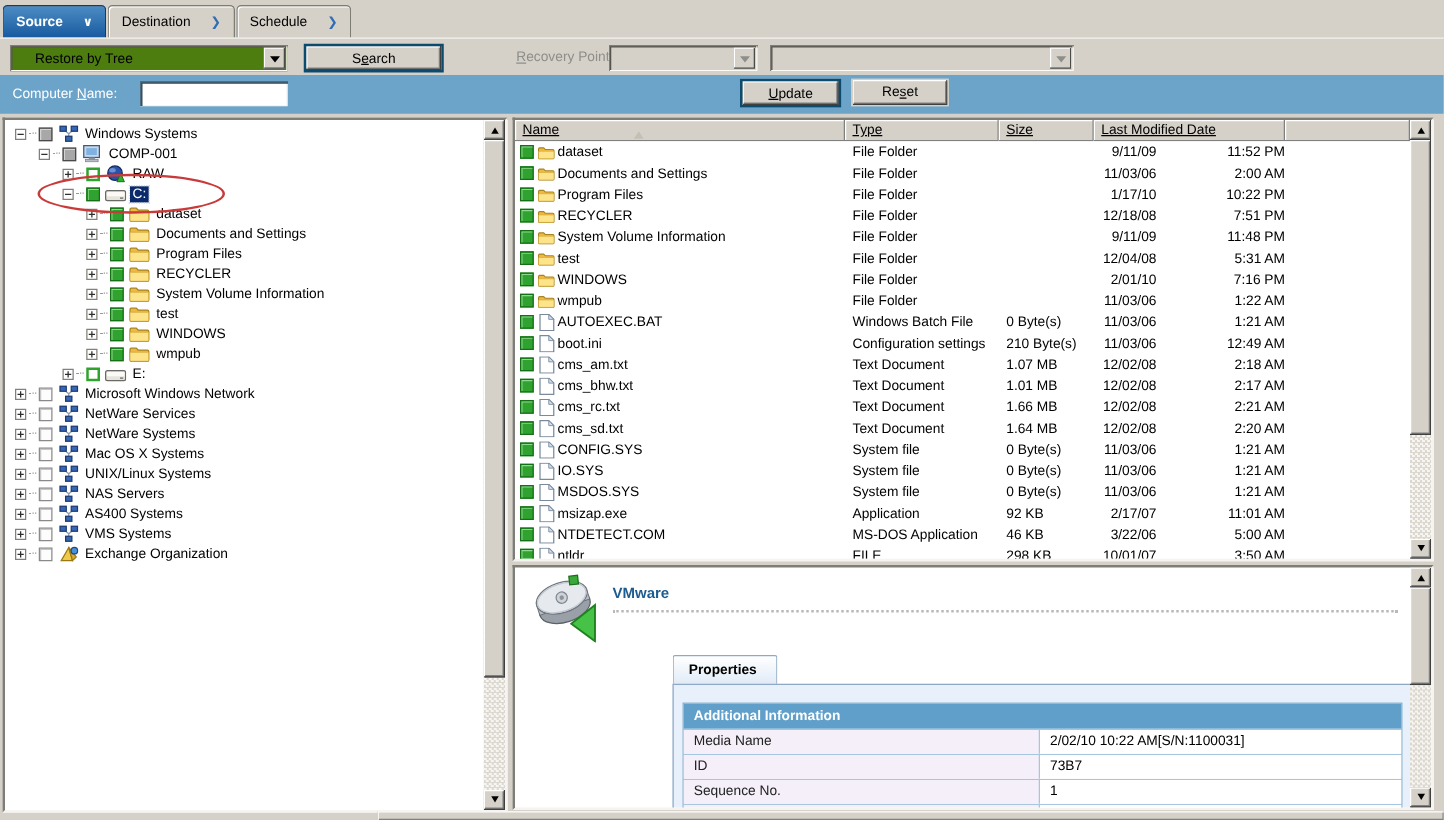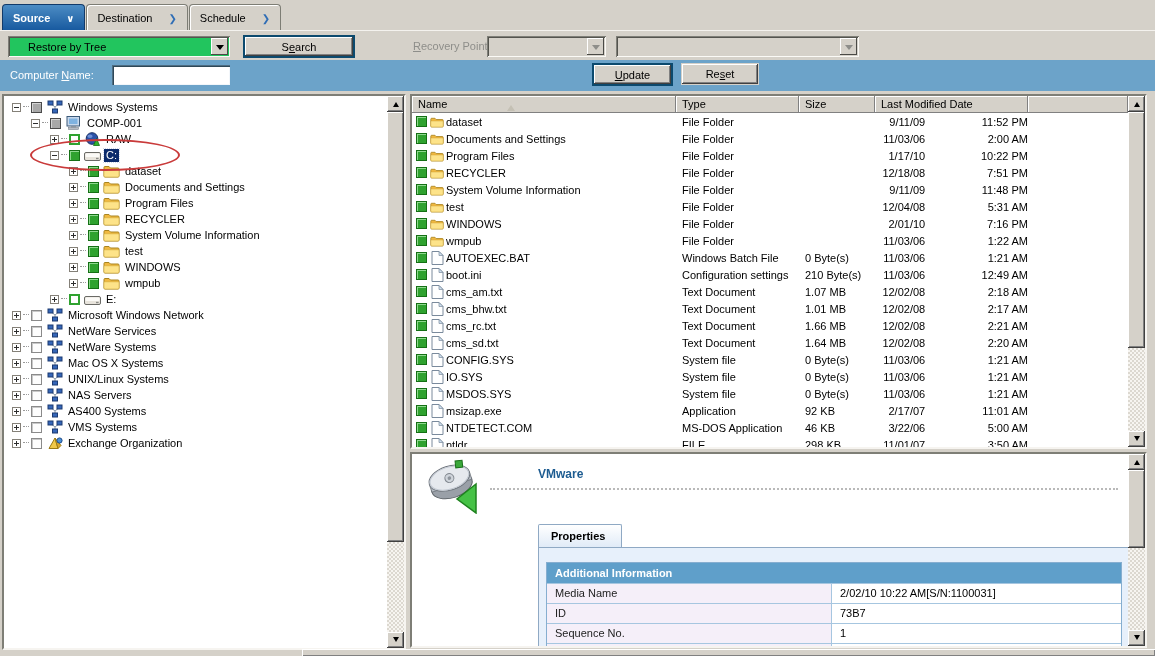--- a/index.html
+++ b/index.html
@@ -12,21 +12,21 @@
   #tabbar{position:absolute;left:0;top:0;width:100%;height:30px;padding:4px 0 0 2px;box-sizing:border-box;}
   .tab{display:inline-flex;align-items:center;height:26px;padding:0 10px;margin-right:1px;
     background:#d5d1c9;border:1px solid #7d7d74;border-bottom:none;border-radius:4px 4px 0 0;
     box-shadow:inset 1px 1px 0 #fff;vertical-align:bottom;cursor:pointer;}
   .tab .glyph{margin-left:16px;font-size:10px;font-weight:bold;color:#2f6db5;}
   .tab.active{background:linear-gradient(#4c8cc4,#16589e);border-color:#123a6a;box-shadow:none;color:#fff;font-weight:bold;}
   .tab.active .glyph{color:#fff;}
   
   #row1{position:absolute;left:0;top:30px;width:100%;height:30px;background:#d5d1c9;border-top:1px solid #f4f2ee;}
   #row2{position:absolute;left:0;top:60px;width:100%;height:31px;background:#6ca3c9;}
-  .combo{position:absolute;background:#22c55e;box-sizing:border-box;display:flex;align-items:center;
+  .combo{position:absolute;background:#4d7c0f;box-sizing:border-box;display:flex;align-items:center;
     box-shadow:inset 1px 1px 0 #7f7f78, inset -1px -1px 0 #fbfaf6, inset 2px 2px 0 #54544e;}
   .combo.disabled{background:#d5d1c9;}
   .ddbtn{position:absolute;right:2px;top:2px;bottom:2px;width:17px;background:#d5d1c9;
     box-shadow:inset -1px -1px 0 #4a4a46, inset 1px 1px 0 #fff;display:flex;align-items:center;justify-content:center;}
   .arr{width:0;height:0;border:4px solid transparent;border-top:5px solid #000;margin-top:5px;}
   .combo.disabled .arr{border-top-color:#8e8e8a;}
   .btn{position:absolute;background:#d5d1c9;border:1px solid #d5d1c9;box-sizing:border-box;cursor:pointer;
     font-family:"Liberation Sans","DejaVu Sans",sans-serif;font-size:11px;color:#000;
     box-shadow:inset -1px -1px 0 #404040, inset 1px 1px 0 #fff, inset -2px -2px 0 #808080;}
   .btn.default{border:2px solid #0c4a6e;}
@@ -70,36 +70,36 @@
   .tri-up{width:0;height:0;border:3px solid transparent;border-bottom:5px solid #000;margin-top:-2px;}
   .tri-down{width:0;height:0;border:3px solid transparent;border-top:5px solid #000;margin-bottom:-2px;}
   .sthumb{position:absolute;left:0;width:17px;background:#d5d1c9;
     box-shadow:inset -1px -1px 0 #404040, inset 1px 1px 0 #fff, inset -2px -2px 0 #808080;}
   #treeScroll{right:0;top:0;height:552px;}
   #listScroll{right:0;top:0;height:351px;}
   #detailScroll{right:0;top:0;height:192px;}
   #hstrip{position:absolute;left:302px;top:649px;width:853px;height:7px;background:#d5d1c9;
     box-shadow:inset 1px 1px 0 #fff, inset -1px -1px 0 #808080;}
   
-  #listHeader{position:absolute;left:0;top:0;right:12px;height:17px;display:flex;}
+  #listHeader{position:absolute;left:0;top:0;right:12px;height:17px;display:flex;text-decoration:underline;}
   .hcell{box-sizing:border-box;background:#d5d1c9;box-shadow:inset -1px -1px 0 #808080, inset 1px 1px 0 #fff;
     padding:2px 0 0 6px;position:relative;flex:none;height:17px;}
   .sortarrow{position:absolute;left:95px;top:5px;width:0;height:0;border:4px solid transparent;border-bottom:6px solid #c4c0b4;}
   #listRows{position:absolute;left:0;top:17px;right:17px;bottom:0;overflow:hidden;}
   .lrow{height:17px;display:flex;align-items:center;}
   .ncell{flex:none;display:flex;align-items:center;padding-left:4px;box-sizing:border-box;overflow:hidden;}
   .lrow .cb{margin-right:3px;}
   .lrow .ticon{margin-right:2px;width:14px;}
   .ccell{flex:none;box-sizing:border-box;padding-left:6px;overflow:hidden;}
   .dcell{flex:none;display:flex;box-sizing:border-box;gap:33px;}
   .dspan{width:56px;text-align:right;}
   .tspan{width:60px;text-align:right;padding-left:16px;}
   
   #diskIcon{position:absolute;left:12px;top:2px;}
-  #detailTitle{position:absolute;left:78px;top:13px;font-weight:bold;font-size:12px;color:#1d5c91;margin-left:48px;}
+  #detailTitle{position:absolute;left:78px;top:13px;font-weight:bold;font-size:12px;color:#1d5c91;}
   #dottedSep{position:absolute;left:78px;top:34px;width:628px;border-bottom:2px dotted #b9b9b9;}
   #propTab{position:absolute;left:126px;top:70px;width:84px;height:24px;background:linear-gradient(#ffffff,#dfeaf7);
     border:1px solid #8fa9c4;border-bottom:none;border-radius:2px 2px 0 0;font-weight:bold;
     padding:5px 0 0 12px;box-sizing:border-box;cursor:pointer;}
   #propPanel{position:absolute;left:126px;top:93px;width:590px;height:110px;background:#e7f0fb;border:1px solid #8fa9c4;}
   #propTable{position:absolute;left:7px;top:14px;width:574px;border:1px solid #86aed0;background:#fff;}
   #propHeader{height:20px;background:#5f9fca;color:#fff;font-weight:bold;padding:4px 0 0 8px;box-sizing:border-box;}
   .prow{display:flex;height:19px;border-top:1px solid #a6c6e0;}
   .plabel{width:285px;background:#f5eff9;border-right:1px solid #a6c6e0;padding:3px 0 0 8px;box-sizing:border-box;color:#222;}
   .pvalue{flex:1;background:#fff;padding:3px 0 0 8px;box-sizing:border-box;}
@@ -808,21 +808,21 @@
             <svg width="13" height="14" viewBox="0 0 13 14">
               <path d="M1 0.5 L8 0.5 L12 4.5 L12 13.5 L1 13.5 Z" fill="#fff" stroke="#7a8a9c"></path>
               <path d="M8 0.5 L8 4.5 L12 4.5 Z" fill="#cfe0f0" stroke="#7a8a9c" stroke-width="0.7"></path>
             </svg>
           </span>
           <span>ntldr</span>
         </div>
         <div class="ccell" style="width: 123px;">FILE</div>
         <div class="ccell" style="width: 76px;">298 KB</div>
         <div class="dcell" style="width: 153px;">
-          <span class="dspan">11/01/07</span>
+          <span class="dspan">10/01/07</span>
           <span class="tspan">3:50 AM</span>
         </div>
       </div>
     </div>
   <div class="vscroll" id="listScroll">
     <div class="sbtn up">
         <span class="tri-up"></span>
       </div>
     <div class="sthumb" style="top:16px;height:236px;"></div>
     <div class="sbtn down">

